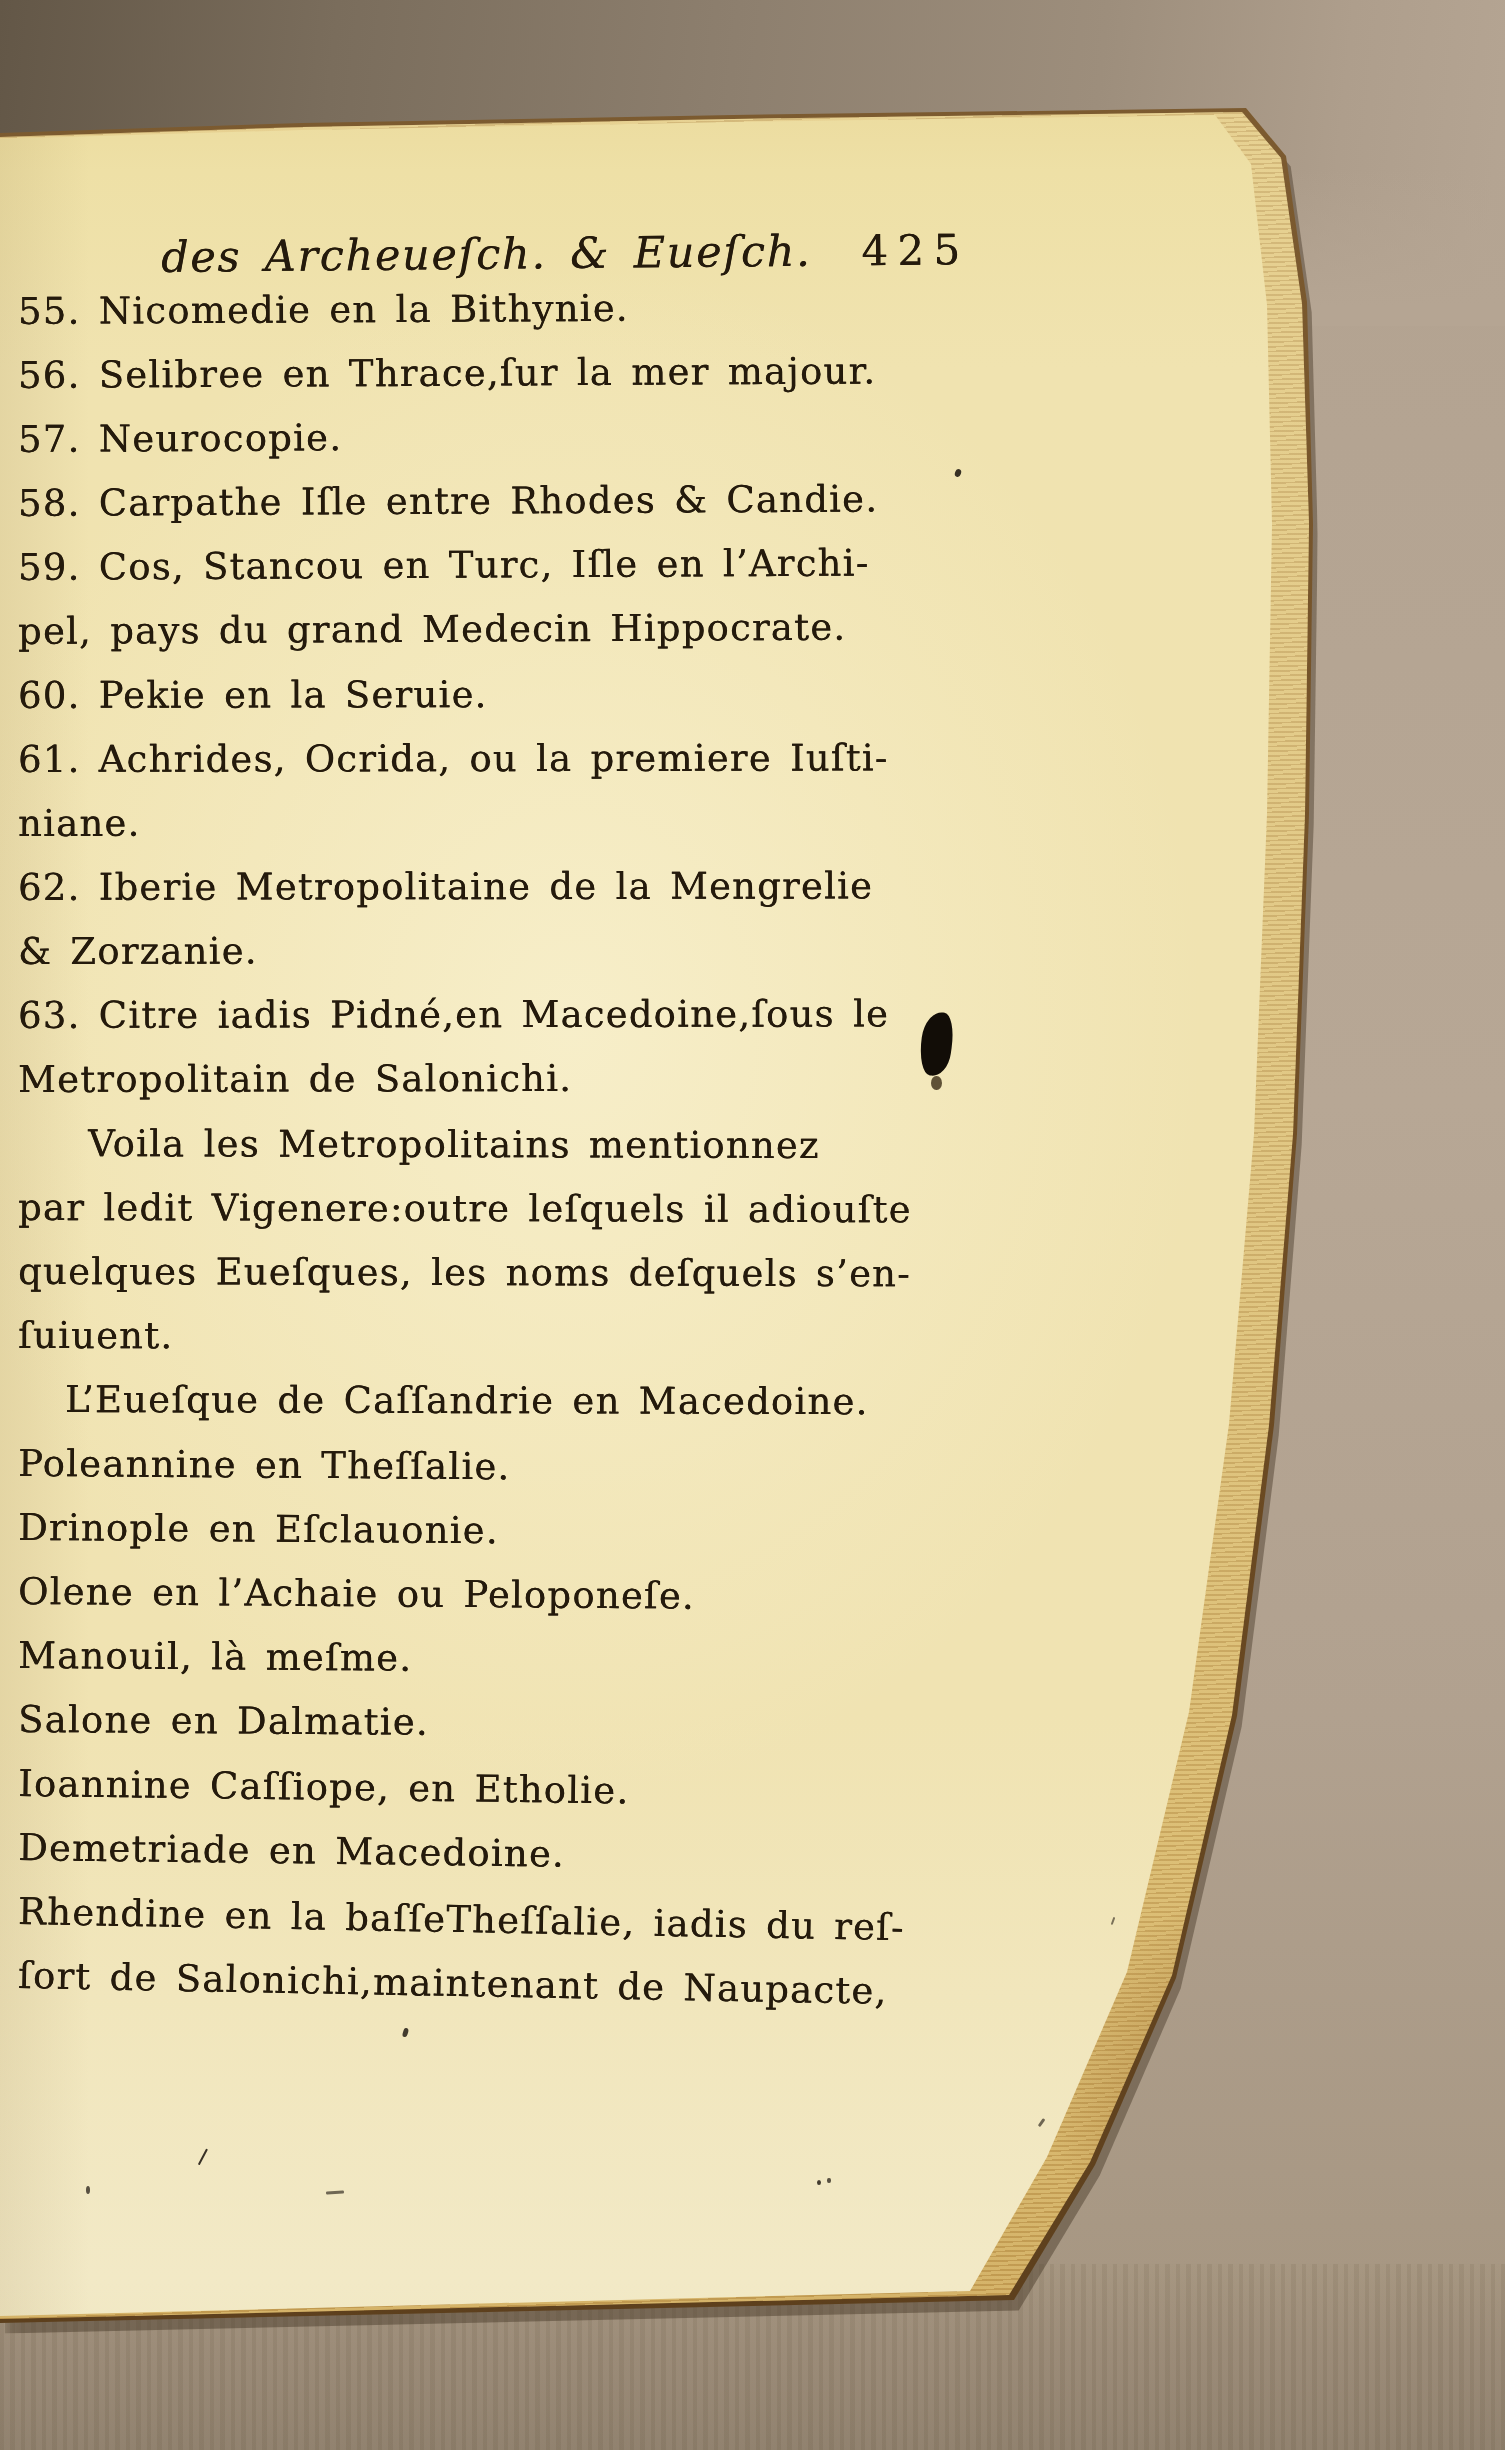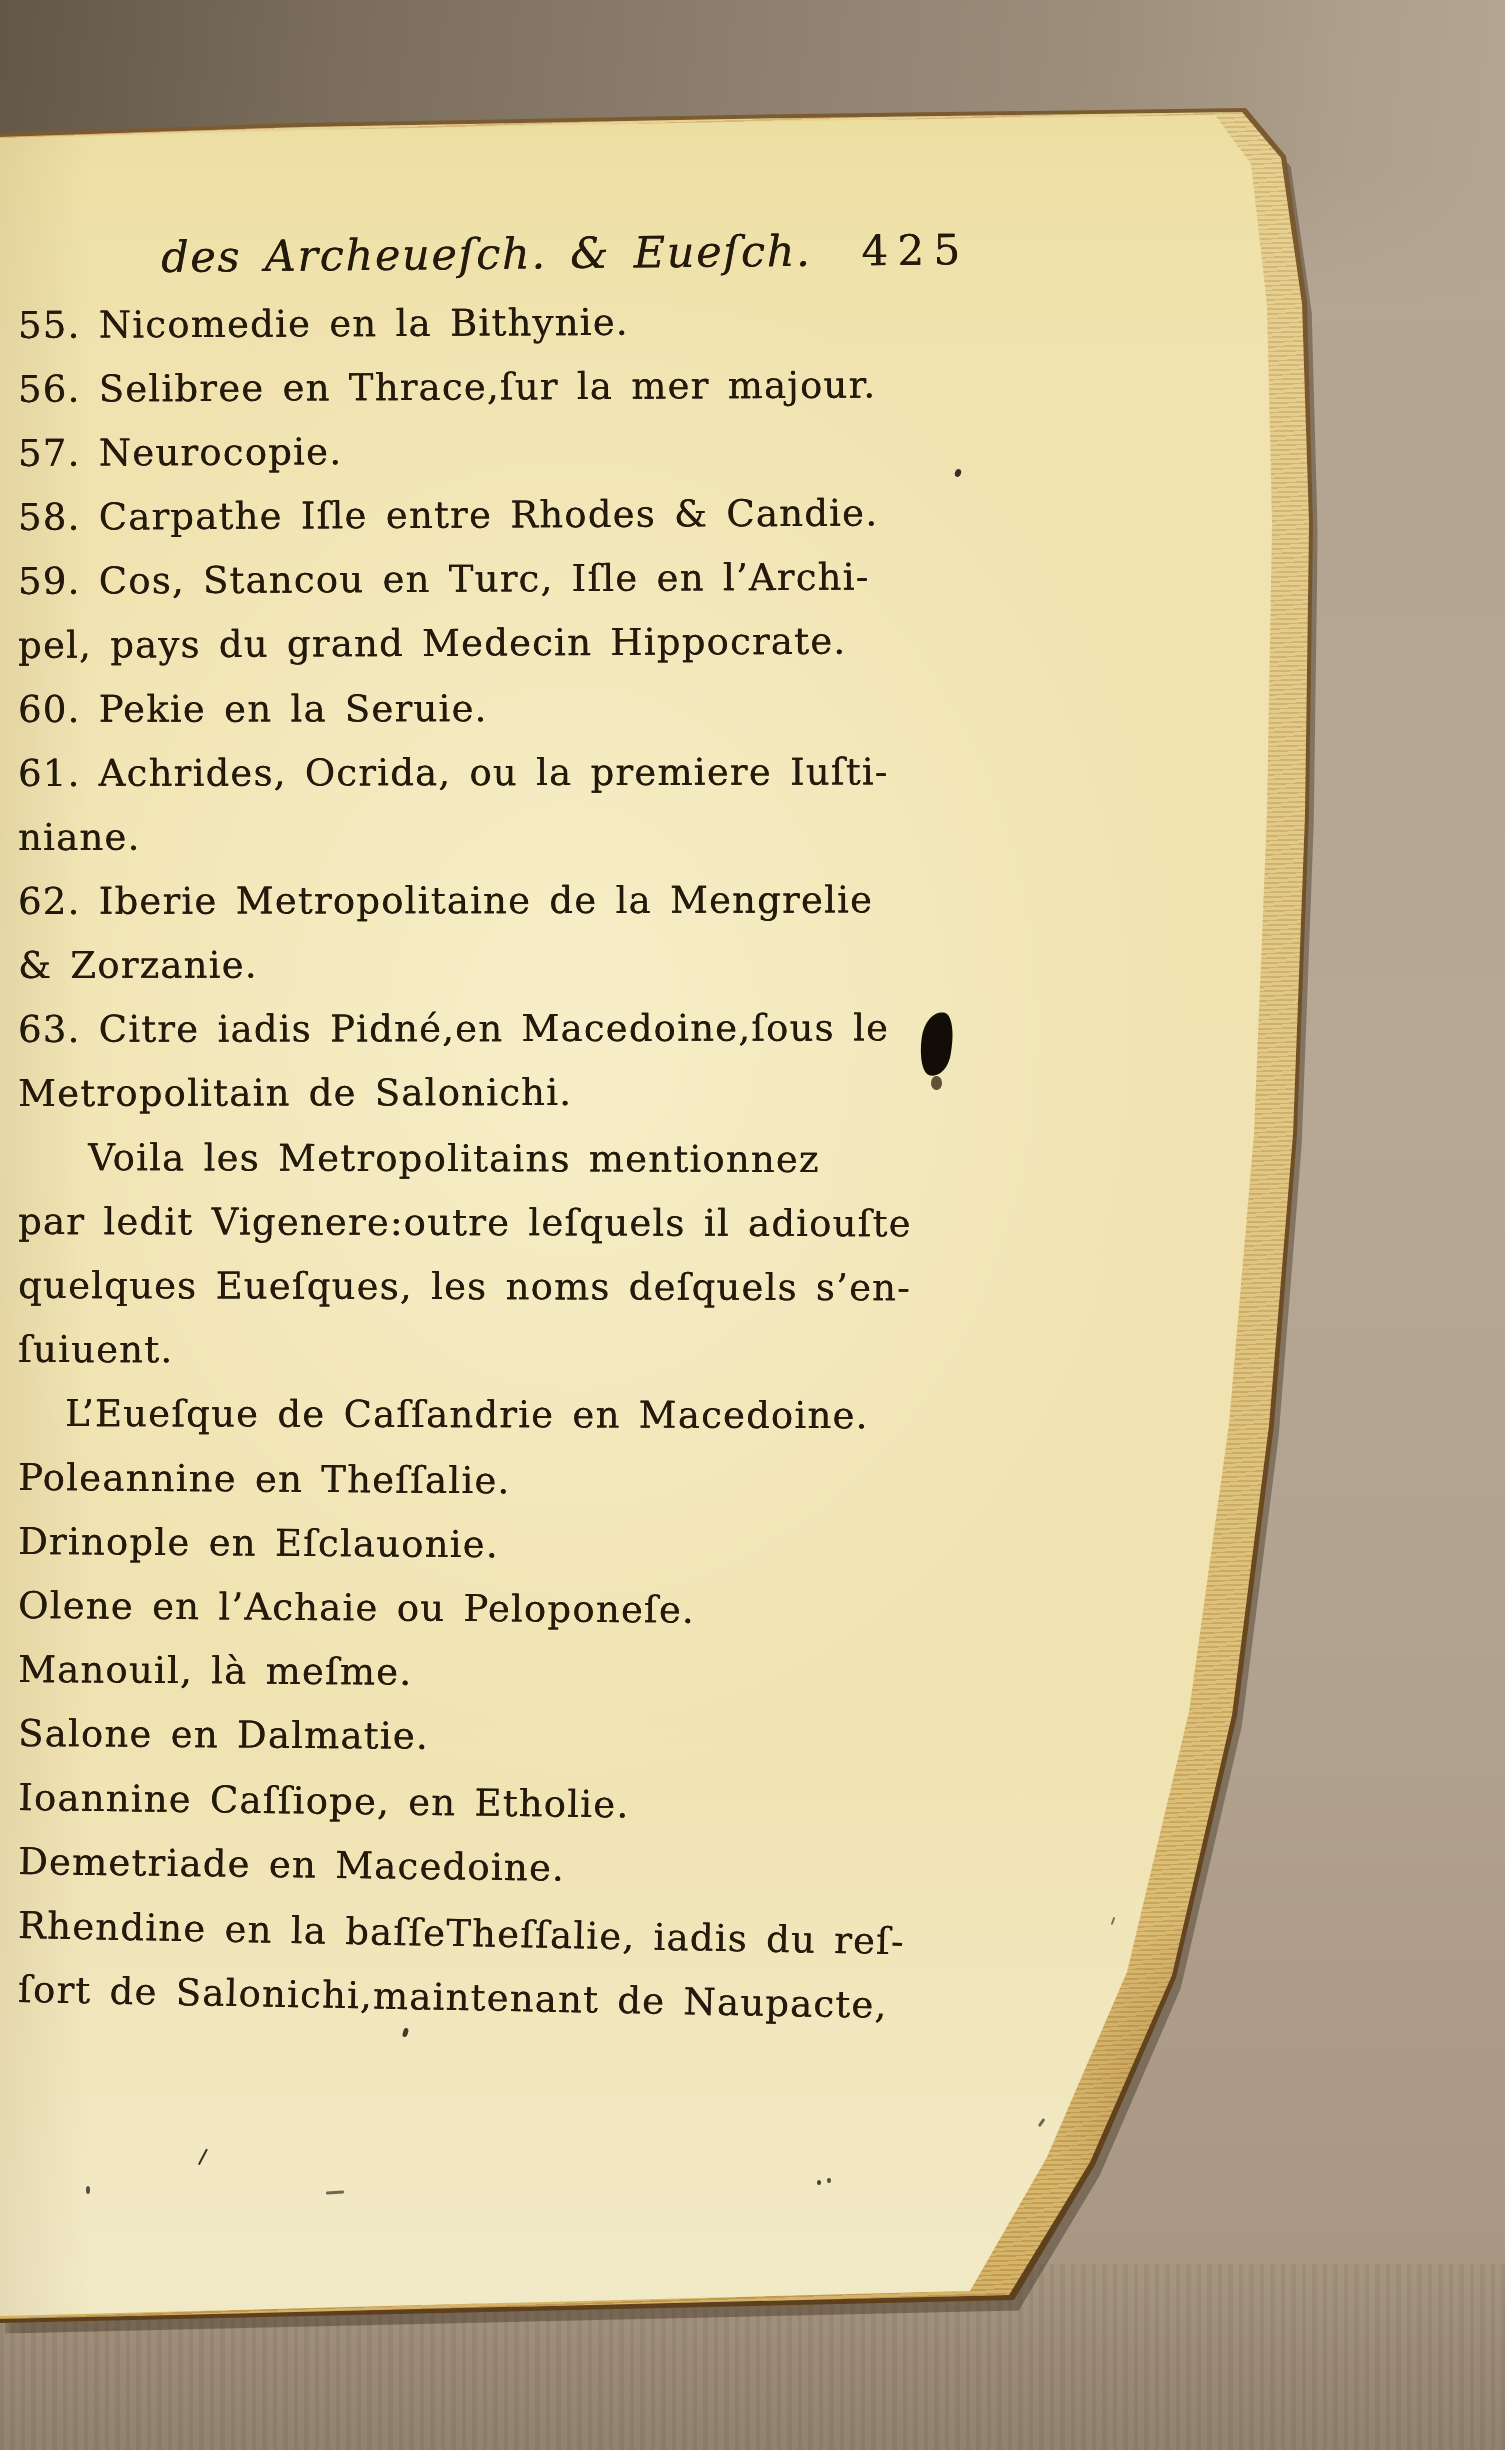--- a/index.html
+++ b/index.html
@@ -39,21 +39,21 @@
       linear-gradient(270deg, rgba(150,110,40,.14) 0%, rgba(150,110,40,0) 10%),
       radial-gradient(60% 45% at 38% 42%, rgba(248,240,205,.85) 0%, rgba(248,240,205,0) 70%),
       linear-gradient(180deg,#e8d594 0%,#eee0a6 7%,#f0e3b0 15%,#f0e3b2 70%,#f2e9c6 93%,#efe7c0 100%);}
   
   .header{position:absolute;left:161px;top:232px;white-space:nowrap;
     transform:rotate(-0.55deg);transform-origin:0 50%;color:#241a0c;}
   .header .title{font-style:italic;font-size:43px;letter-spacing:1.7px;word-spacing:8.1px;
     text-shadow:0.3px 0 0 currentColor;}
   .header .pagenum{font-style:normal;font-size:42px;letter-spacing:9.3px;margin-left:50px;
     text-shadow:0.3px 0 0 currentColor;}
-  .lines{position:absolute;left:17.5px;top:296px;width:1245px;color:#241a0c;}
+  .lines{position:absolute;left:17.5px;top:282px;width:1245px;color:#241a0c;}
   .line{height:64px;line-height:60px;font-size:37px;letter-spacing:1.2px;word-spacing:5.2px;
     white-space:nowrap;text-shadow:0.3px 0 0 currentColor;transform-origin:0 50%;}
   .line:nth-child(-n+6){transform:rotate(-0.3deg);}
   .line:nth-child(n+7):nth-child(-n+13){transform:rotate(-0.1deg);}
   .line:nth-child(n+14):nth-child(-n+18){transform:rotate(0.15deg);}
   .line:nth-child(n+19):nth-child(-n+23){transform:rotate(0.4deg);}
   .line:nth-child(n+24):nth-child(-n+25){transform:rotate(0.7deg);}
   .line:nth-child(n+26){transform:rotate(1.05deg);}
   
   .mark{position:absolute;background:#17100a;}

